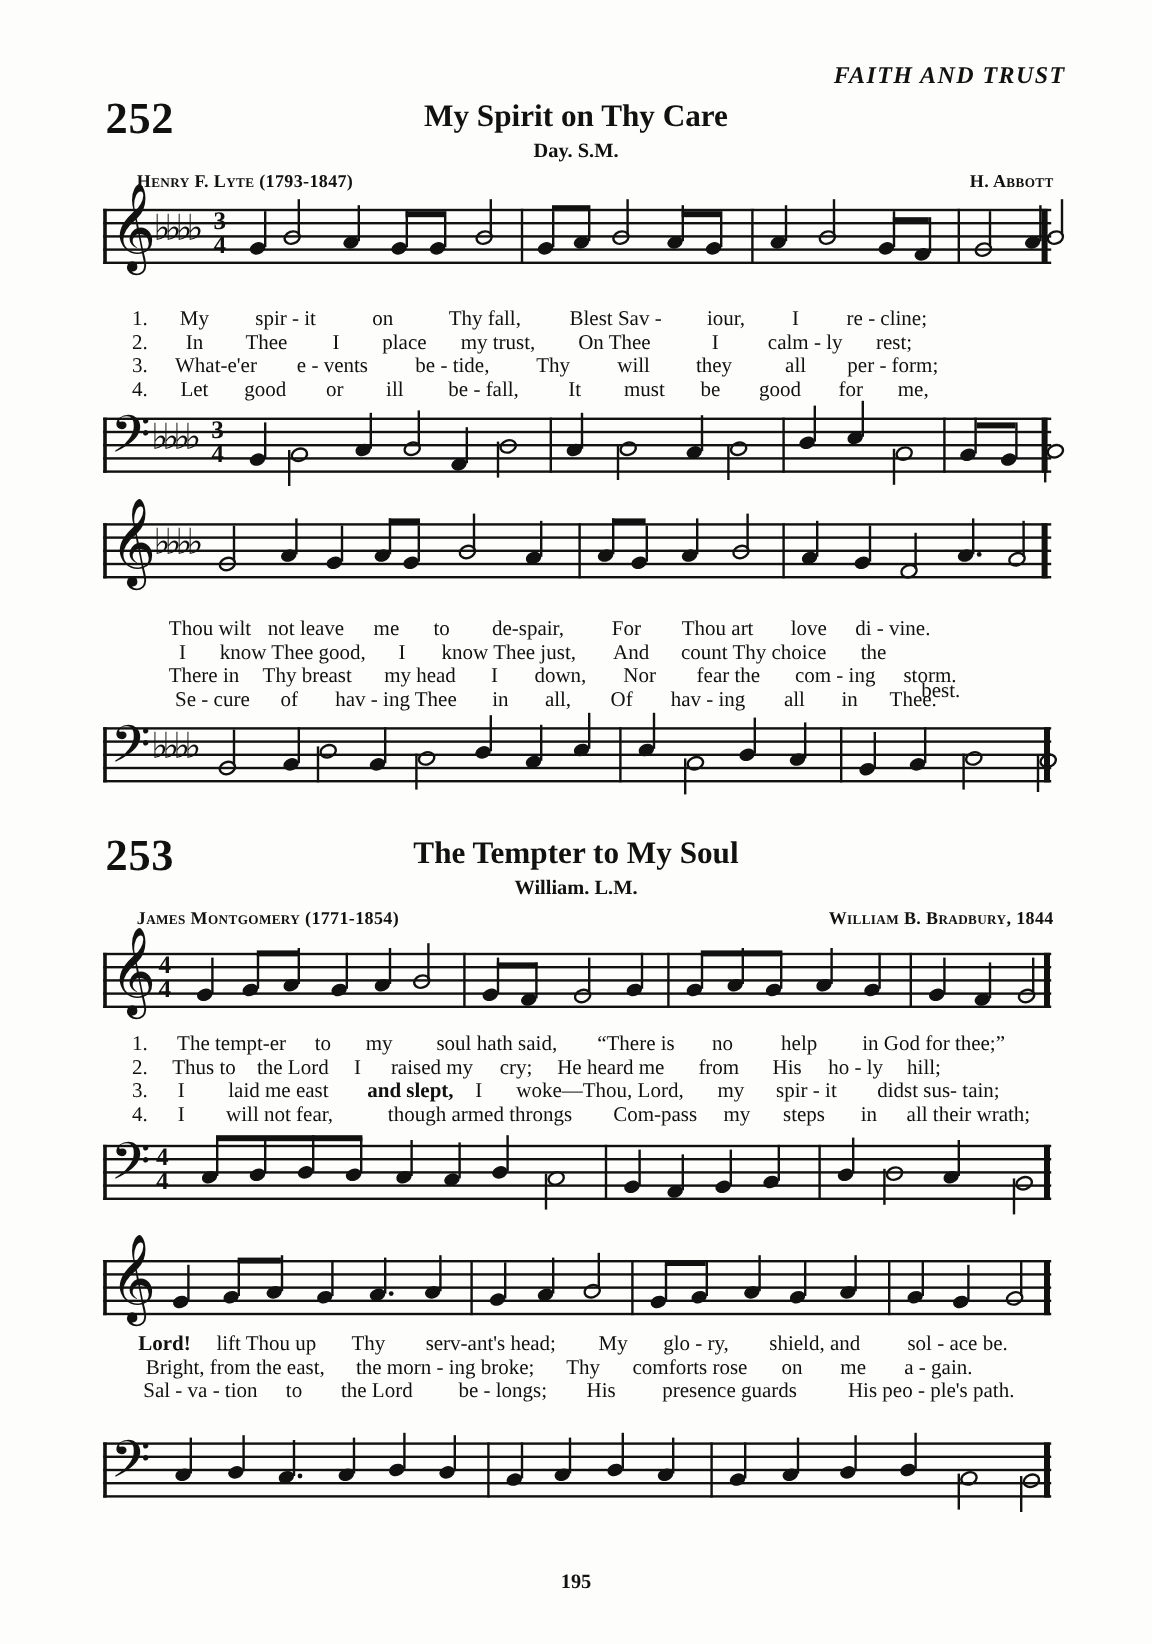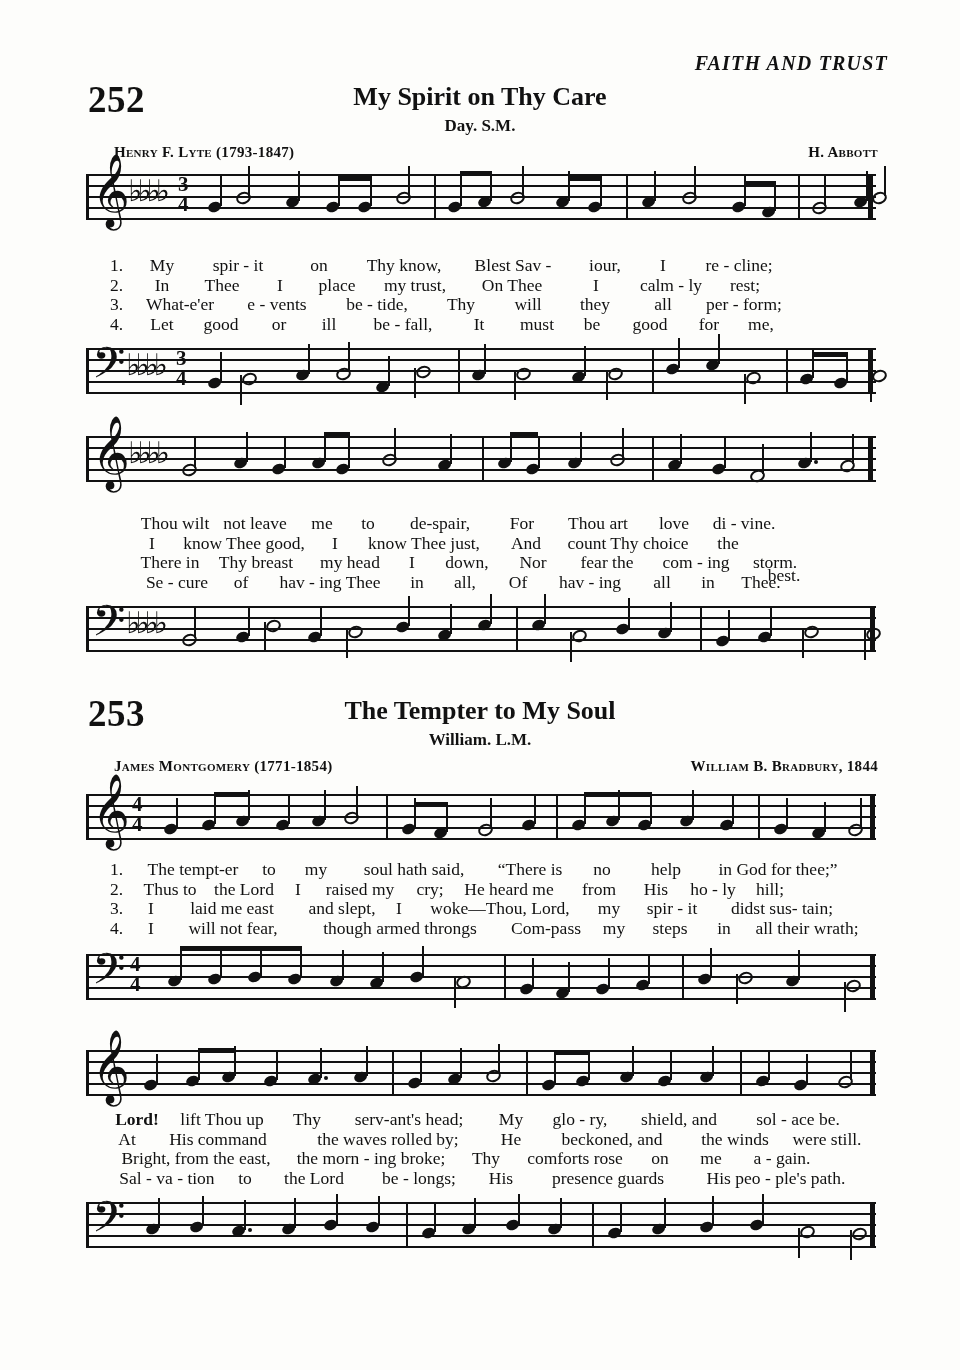--- a/index.html
+++ b/index.html
@@ -328,21 +328,21 @@
         <div class="barline thick" style="left:782px;"></div>
       </div>
     </div>
 
     <div class="lyrics" style="top:178px;">
       <div class="lyric-line">
         <span class="num">1.</span>
         <span class="seg" style="width:52px;">My</span>
         <span class="seg" style="width:100px;">spir - it</span>
         <span class="seg" style="width:62px;">on</span>
-        <span class="seg" style="width:108px;">Thy know,</span>
+        <span class="seg" style="width:108px;">Thy fall,</span>
         <span class="seg" style="width:110px;">Blest Sav -</span>
         <span class="seg" style="width:74px;">iour,</span>
         <span class="seg" style="width:42px;">I</span>
         <span class="seg" style="width:110px;">re - cline;</span>
       </div>
       <div class="lyric-line">
         <span class="num">2.</span>
         <span class="seg" style="width:52px;">In</span>
         <span class="seg" style="width:68px;">Thee</span>
         <span class="seg" style="width:48px;">I</span>
@@ -799,21 +799,21 @@
         <span class="seg" style="width:114px;">He heard me</span>
         <span class="seg" style="width:66px;">from</span>
         <span class="seg" style="width:48px;">His</span>
         <span class="seg" style="width:66px;">ho - ly</span>
         <span class="seg" style="width:48px;">hill;</span>
       </div>
       <div class="lyric-line">
         <span class="num">3.</span>
         <span class="seg" style="width:30px;">I</span>
         <span class="seg" style="width:132px;">laid me east</span>
-        <span class="seg" style="width:88px;">and slept,</span>
+        <span class="seg" style="width:88px;font-weight:bold;">and slept,</span>
         <span class="seg" style="width:26px;">I</span>
         <span class="seg" style="width:176px;">woke—Thou, Lord,</span>
         <span class="seg" style="width:42px;">my</span>
         <span class="seg" style="width:84px;">spir - it</span>
         <span class="seg" style="width:136px;">didst sus- tain;</span>
       </div>
       <div class="lyric-line">
         <span class="num">4.</span>
         <span class="seg" style="width:30px;">I</span>
         <span class="seg" style="width:134px;">will not fear,</span>
@@ -1001,30 +1001,20 @@
         <span class="seg" style="width:116px;">lift Thou up</span>
         <span class="seg" style="width:54px;">Thy</span>
         <span class="seg" style="width:150px;">serv-ant's head;</span>
         <span class="seg" style="width:54px;">My</span>
         <span class="seg" style="width:84px;">glo - ry,</span>
         <span class="seg" style="width:114px;">shield, and</span>
         <span class="seg" style="width:124px;">sol - ace be.</span>
       </div>
       <div class="lyric-line">
         <span class="num" style="width:0px;flex:0 0 0;"></span>
-        <span class="seg" style="width:34px;">At</span>
-        <span class="seg" style="width:148px;">His command</span>
-        <span class="seg" style="width:192px;">the waves rolled by;</span>
-        <span class="seg" style="width:54px;">He</span>
-        <span class="seg" style="width:148px;">beckoned, and</span>
-        <span class="seg" style="width:98px;">the winds</span>
-        <span class="seg" style="width:86px;">were still.</span>
-      </div>
-      <div class="lyric-line">
-        <span class="num" style="width:0px;flex:0 0 0;"></span>
         <span class="seg" style="width:172px;">Bright, from the east,</span>
         <span class="seg" style="width:178px;">the morn - ing broke;</span>
         <span class="seg" style="width:52px;">Thy</span>
         <span class="seg" style="width:126px;text-align:center;">comforts rose</span>
         <span class="seg" style="width:44px;">on</span>
         <span class="seg" style="width:58px;">me</span>
         <span class="seg" style="width:84px;">a - gain.</span>
       </div>
       <div class="lyric-line">
         <span class="num" style="width:0px;flex:0 0 0;"></span>
@@ -1112,13 +1102,14 @@
           </div>
         <div class="stemnote" style="left:766px; top:26px;">
             <div class="head hollow"></div>
             <div class="stem" style="left:-2px; top:2px;"></div>
           </div>
         <div class="barline thick" style="left:784px;"></div>
       </div>
     </div>
   </div>
 
+  <div class="page-number">195</div>
 </div>
 
 </body></html>

